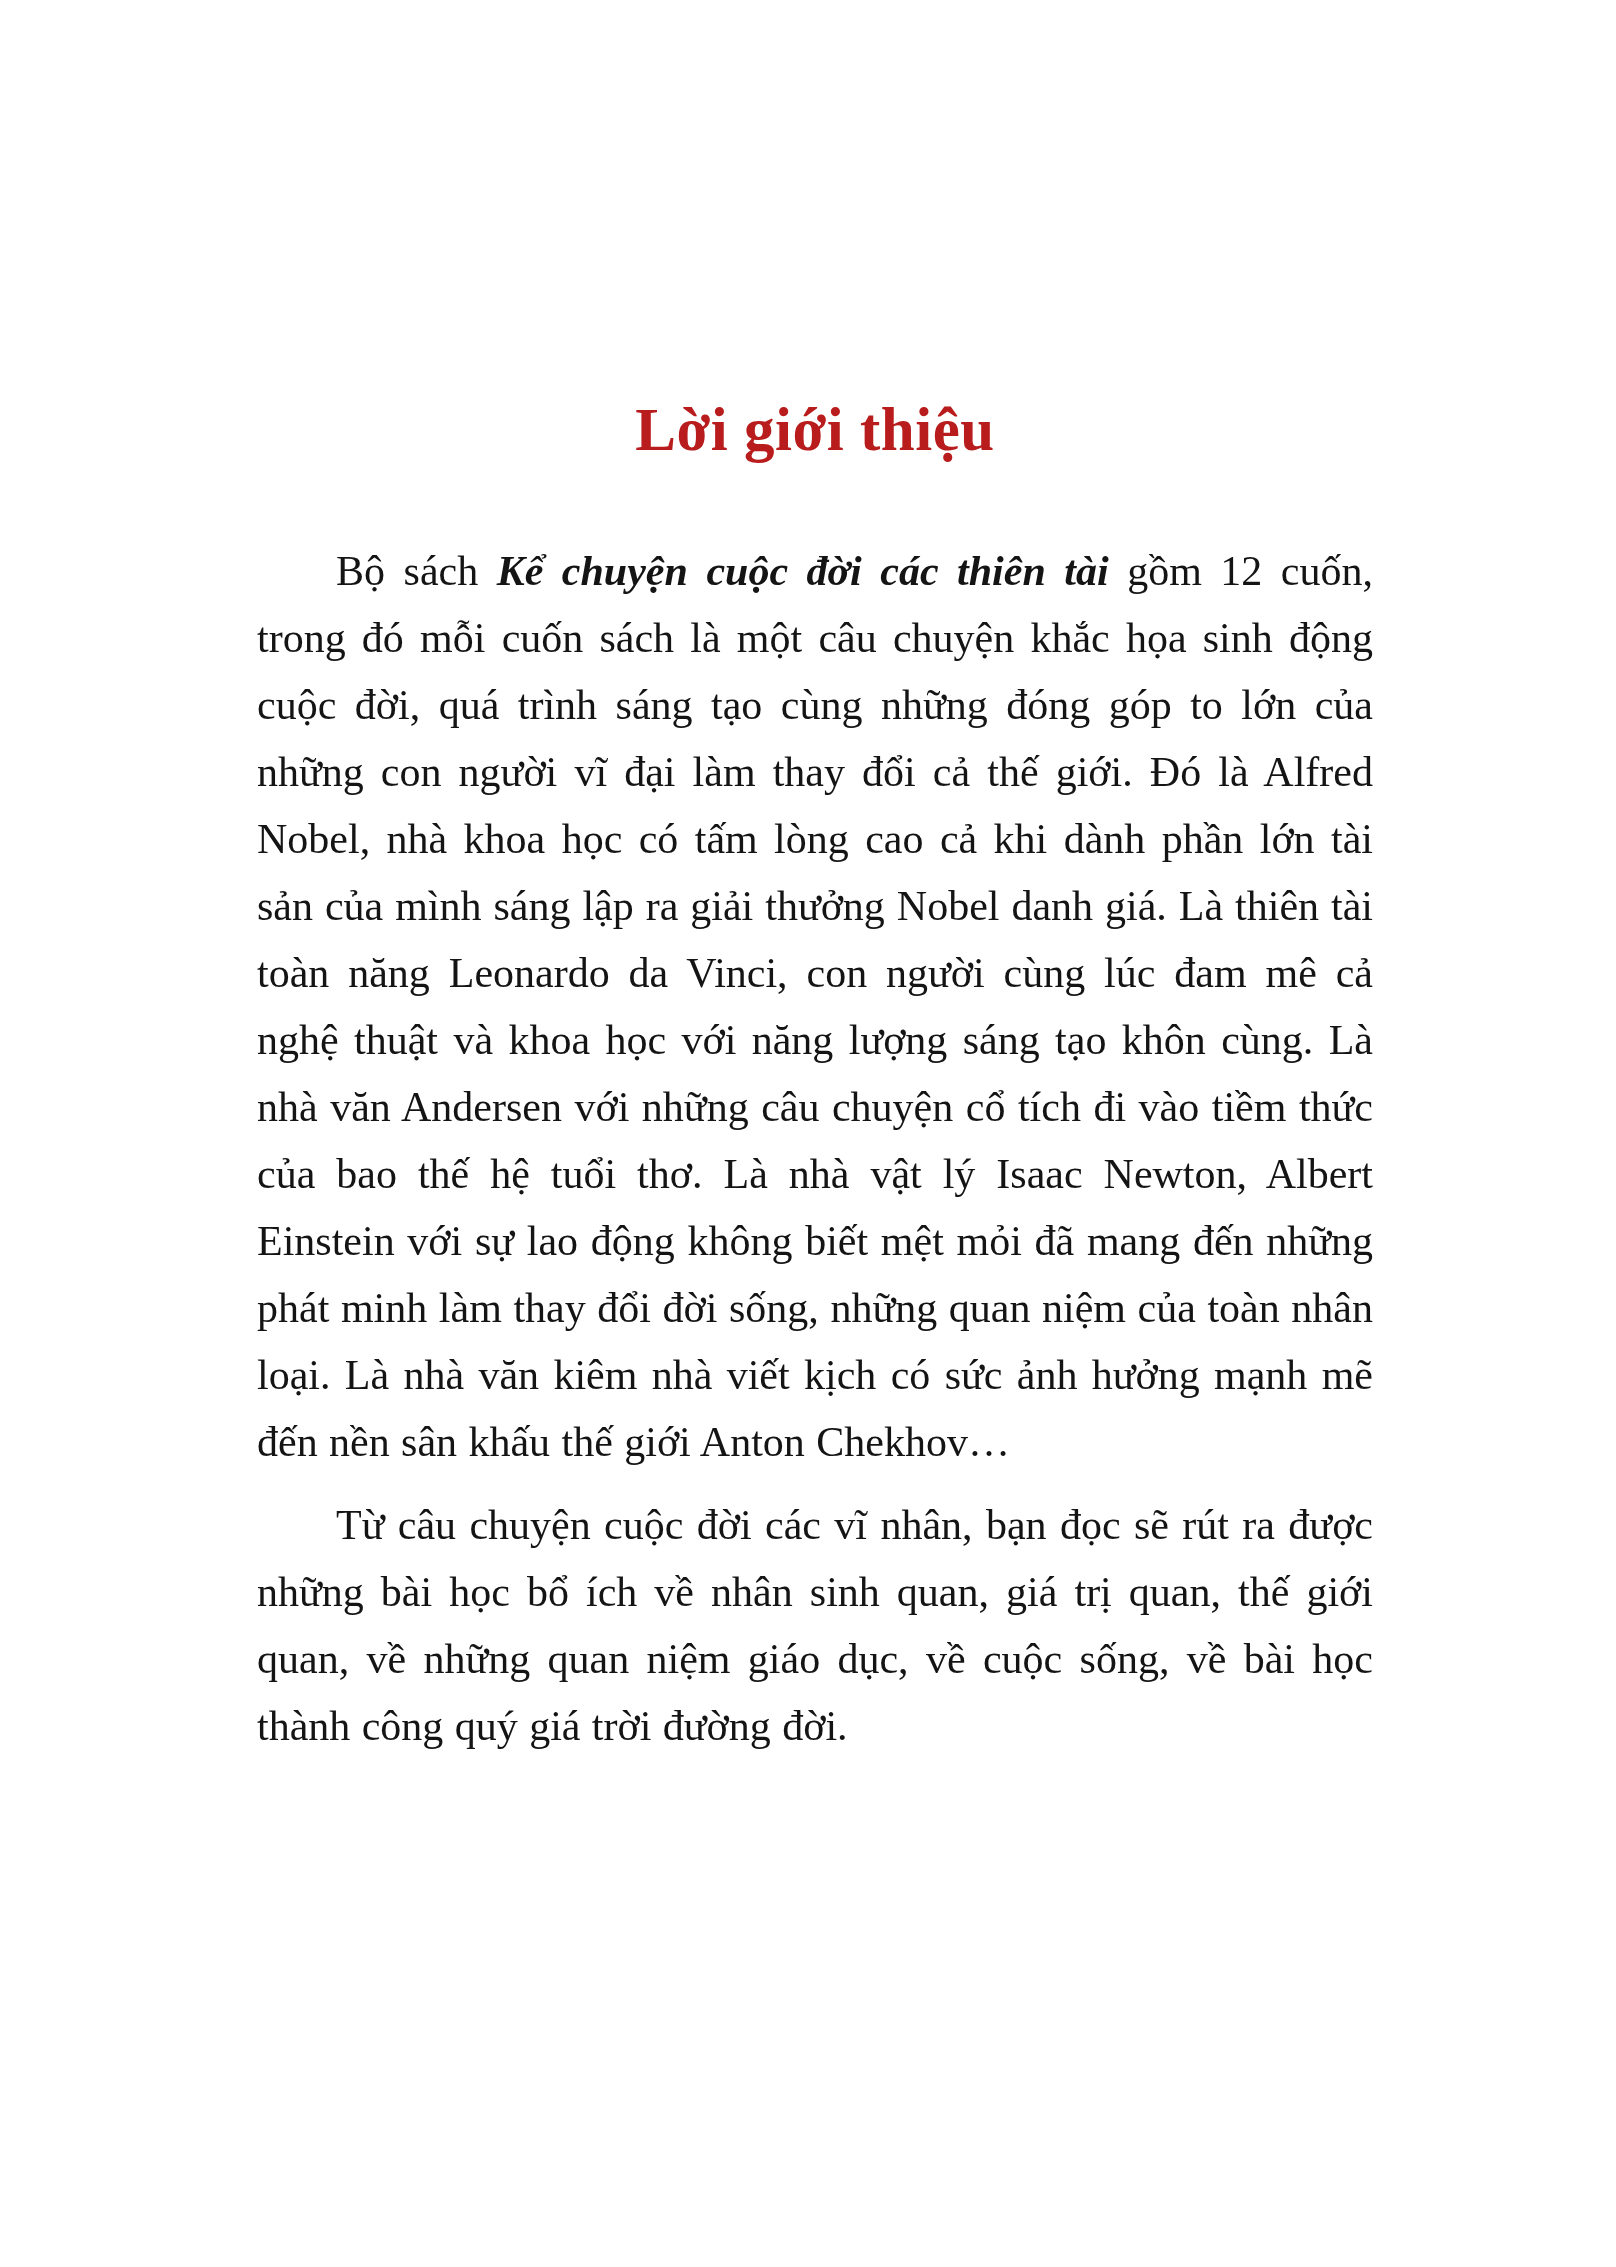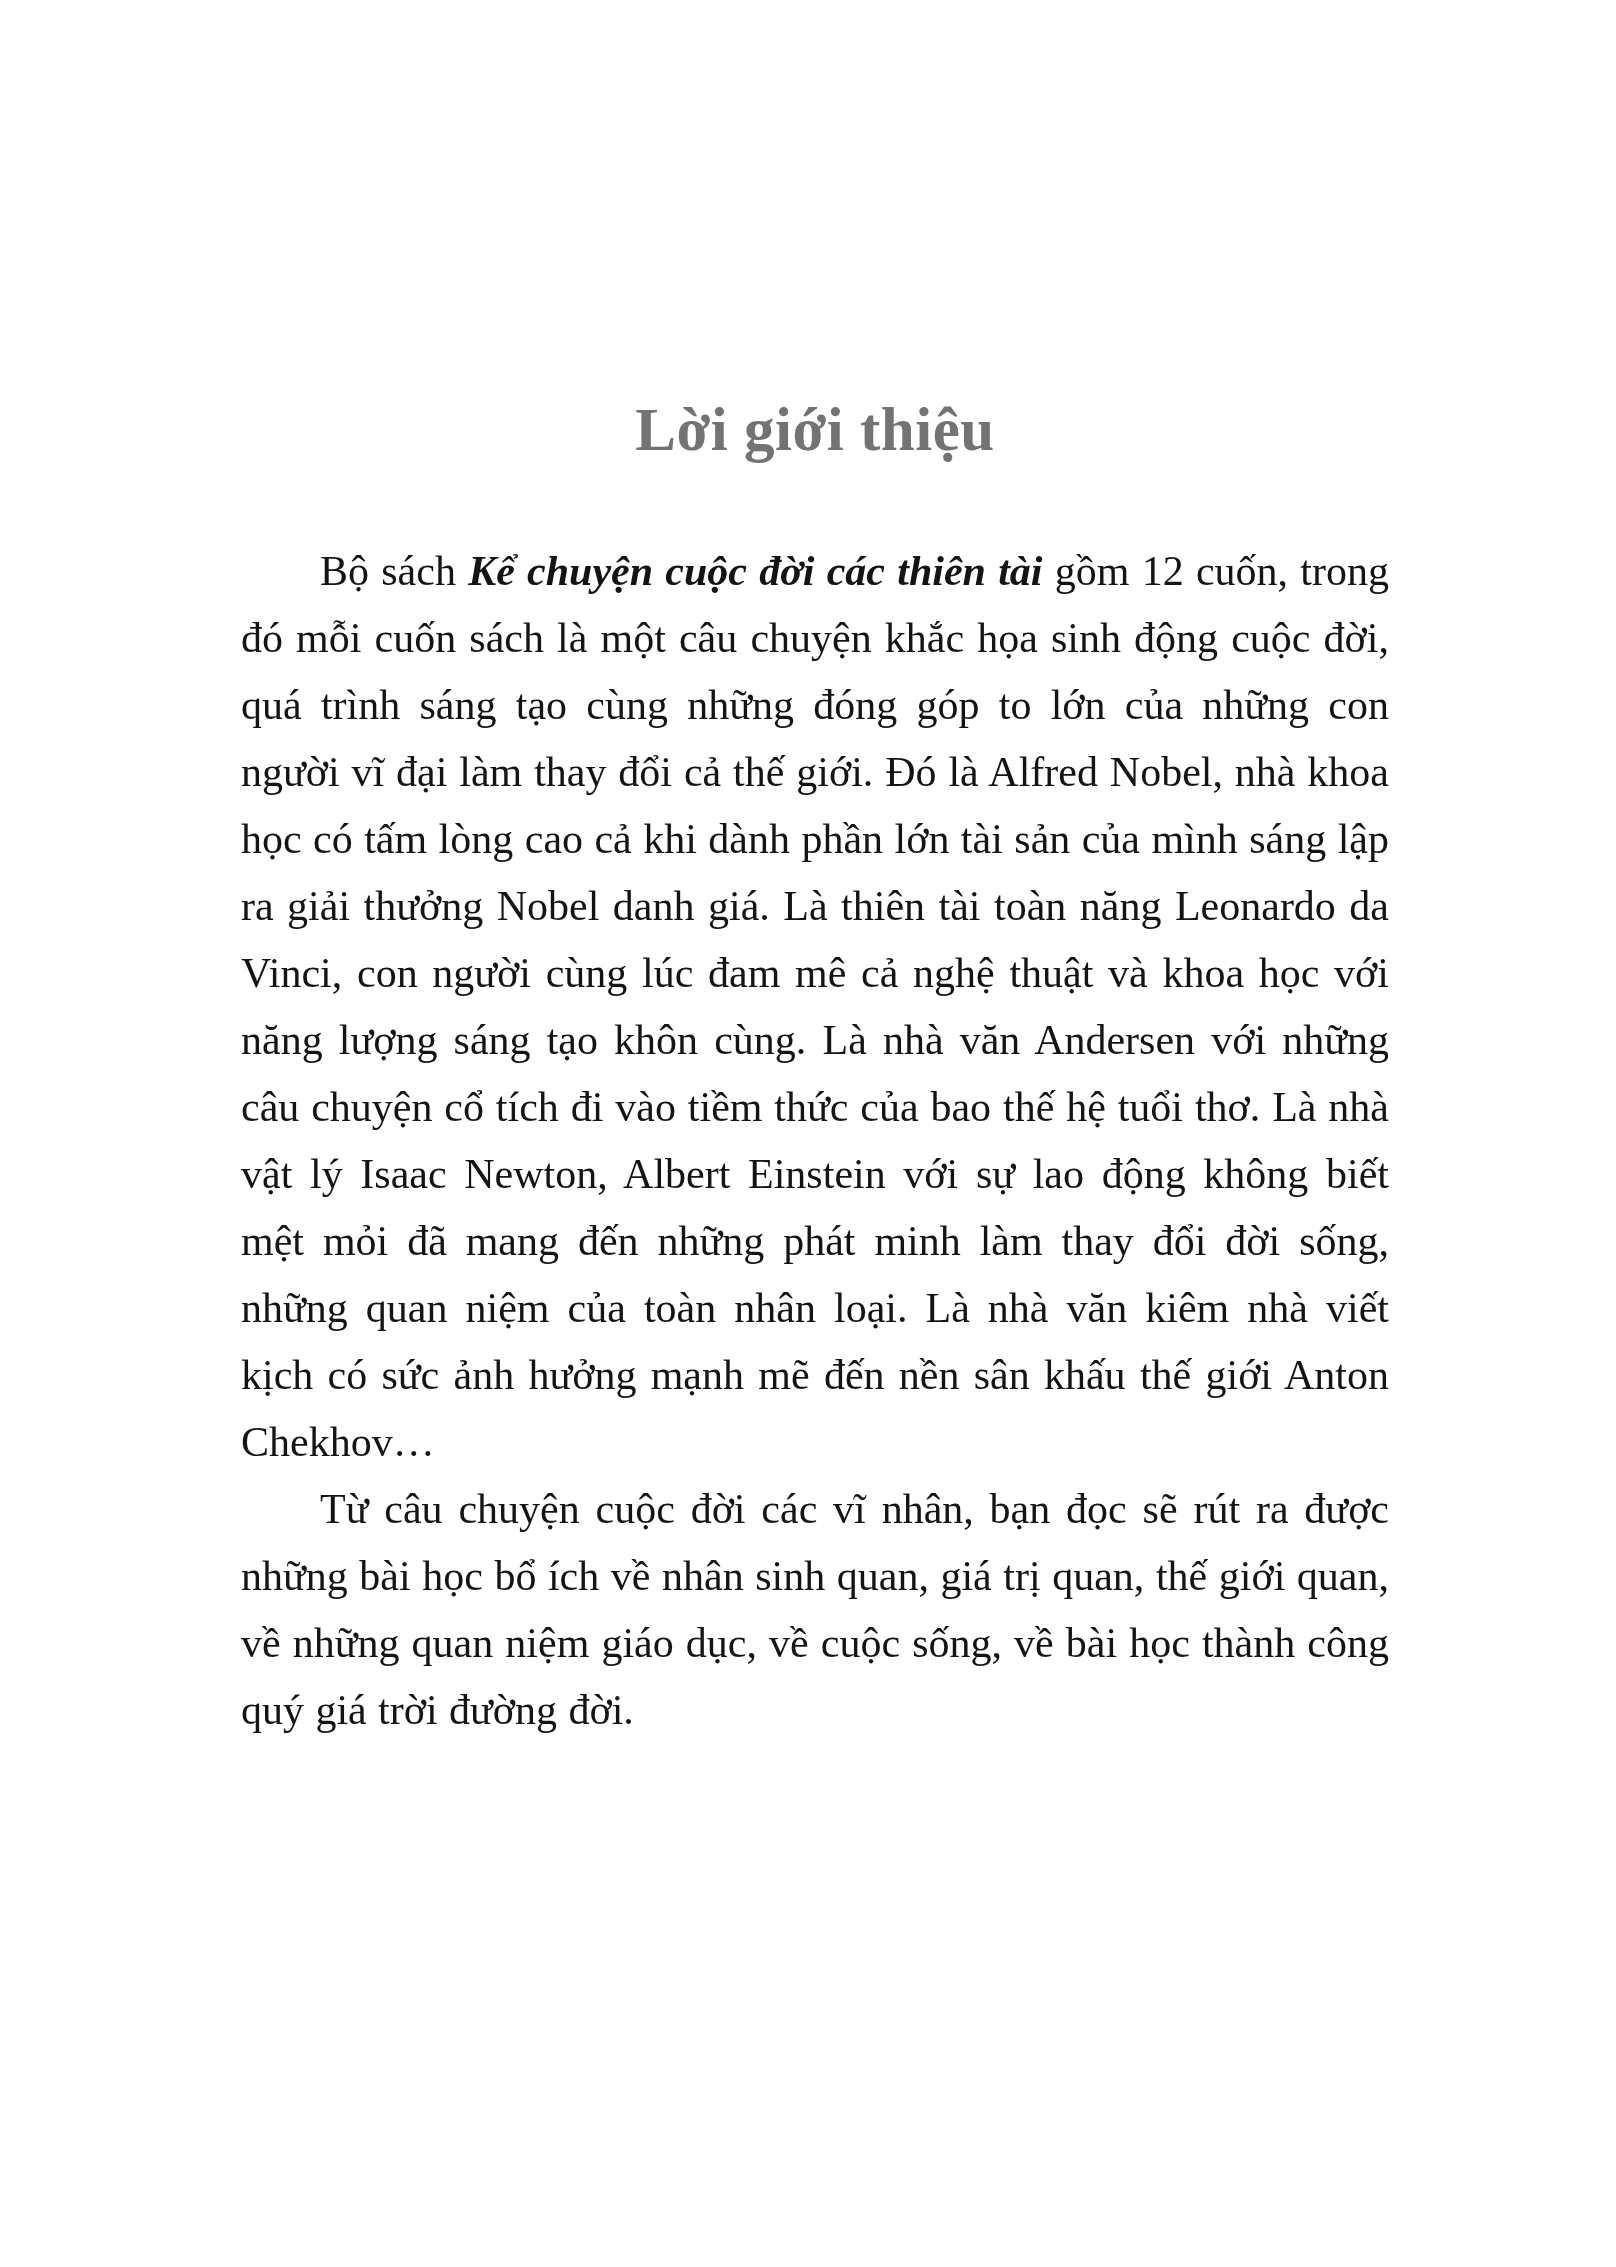--- a/index.html
+++ b/index.html
@@ -22,24 +22,24 @@
     left: 241px;
     top: 395px;
     width: 1148px;
   }
   h1.title {
     font-size: 61px;
     font-weight: 700;
     text-align: center;
     margin: 0 0 73px 0;
     letter-spacing: 0.5px;
-    color: #737373;
+    color: #b91c1c;
   }
   .body-text p {
-    margin: 0;
+    margin: 16px;
     font-size: 42px;
     line-height: 67px;
     text-align: justify;
     text-indent: 79px;
     word-spacing: 0.9px;
   }
   .bi {
     font-weight: 700;
     font-style: italic;
   }

